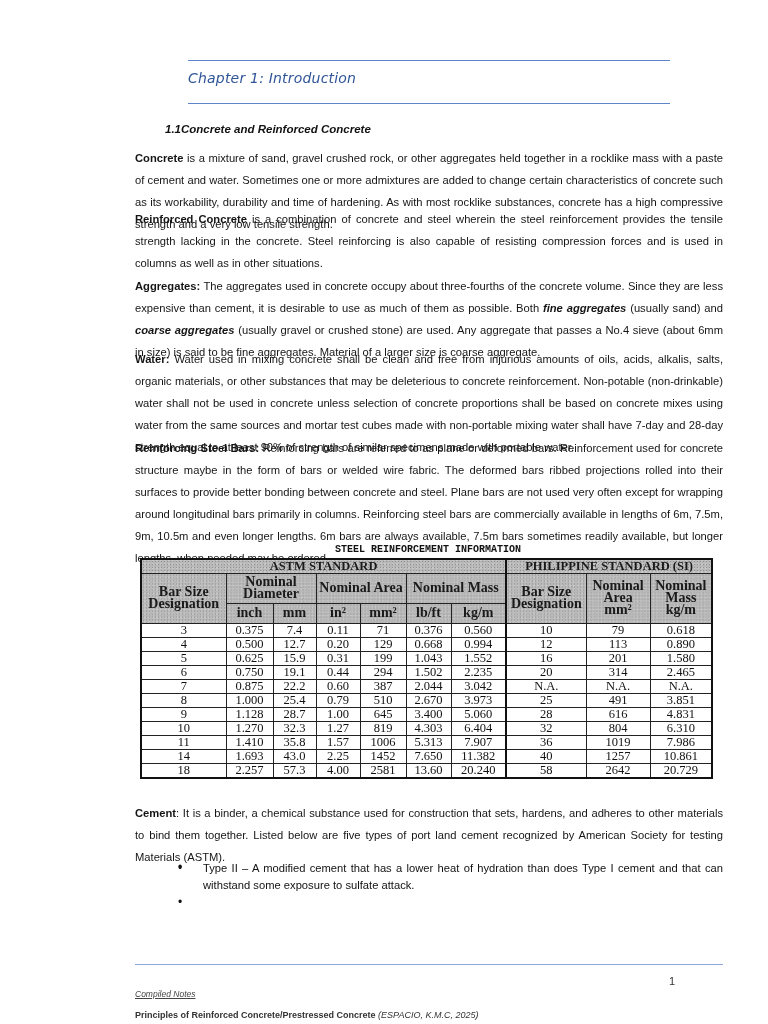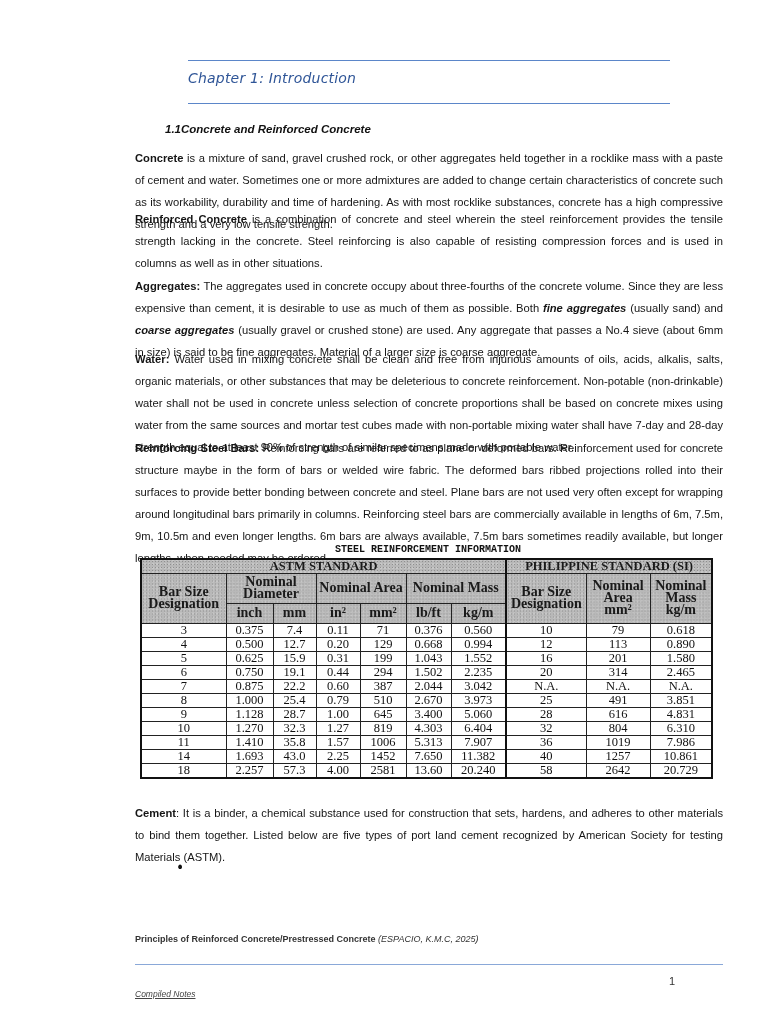--- a/index.html
+++ b/index.html
@@ -47,21 +47,21 @@
   table.steel th.h2 { height: 30px; }
   table.steel th.h3 { height: 20px; }
   table.steel td { font-size: 12.5px; height: 14.1px; line-height: 13px; color: #111; }
   table.steel .thick-l { border-left: 2px solid #111; }
 
   .bullets { position: absolute; left: 178px; width: 545px; top: 859px; list-style: none; }
   .bullets li { position: relative; padding-left: 25px; font-size: 11.2px; line-height: 16.5px; text-align: justify; margin-bottom: 1px; }
   .bullets li .dot { position: absolute; left: 0; top: 0; font-size: 12px; }
 
   .footer-line { position: absolute; left: 135px; width: 588px; top: 964px; height: 1px; background: #8aa8d8; }
-  .footer-text { position: absolute; left: 135px; top: 934px; font-size: 9px; color: #333; font-weight: bold; }
+  .footer-text { position: absolute; left: 135px; top: 1010px; font-size: 9px; color: #333; font-weight: bold; }
   .footer-text i { font-weight: normal; }
   .footer-sub { position: absolute; left: 135px; top: 989px; font-size: 8.5px; color: #444; font-style: italic; text-decoration: underline; }
   .page-num { position: absolute; left: 669px; top: 975px; font-size: 11px; color: #333; }
 </style>
 </head>
 <body>
 
 <div class="hr-blue" style="left:188px; width:482px; top:60px;"></div>
 <div class="chapter-title">Chapter 1: Introduction</div>
 <div class="hr-blue" style="left:188px; width:482px; top:103px;"></div>
@@ -250,20 +250,20 @@
         <td>2642</td>
         <td>20.729</td>
       </tr>
     </tbody>
 </table>
 
 <p class="para" style="top:802px;"><b>Cement</b><span>: It is a binder, a chemical substance used for construction that sets, hardens, and adheres to other materials to bind them together. Listed below are five types of port land cement recognized by American Society for testing Materials (ASTM).</span></p>
 
 <ul class="bullets">
   <li><span class="dot">•</span></li>
-  <li><span class="dot">•</span></li>
+  <li><span class="dot">•</span><span>Type II – A modified cement that has a lower heat of hydration than does Type I cement and that can withstand some exposure to sulfate attack.</span></li>
   <li><span class="dot">•</span></li>
 </ul>
 
 <div class="footer-line"></div>
 <div class="footer-text"><span>Principles of Reinforced Concrete/Prestressed Concrete</span> <i>(ESPACIO, K.M.C, 2025)</i></div>
 <div class="footer-sub">Compiled Notes</div>
 <div class="page-num">1</div>
 
 </body></html>

